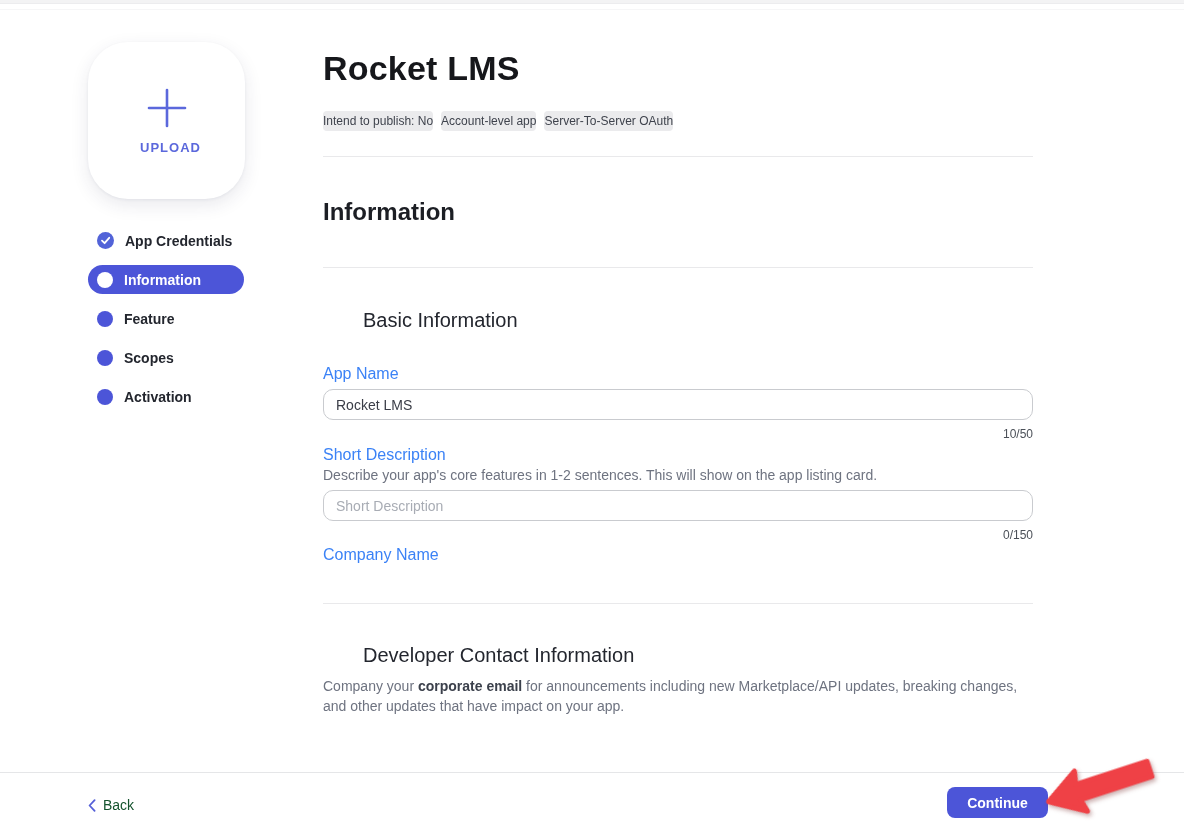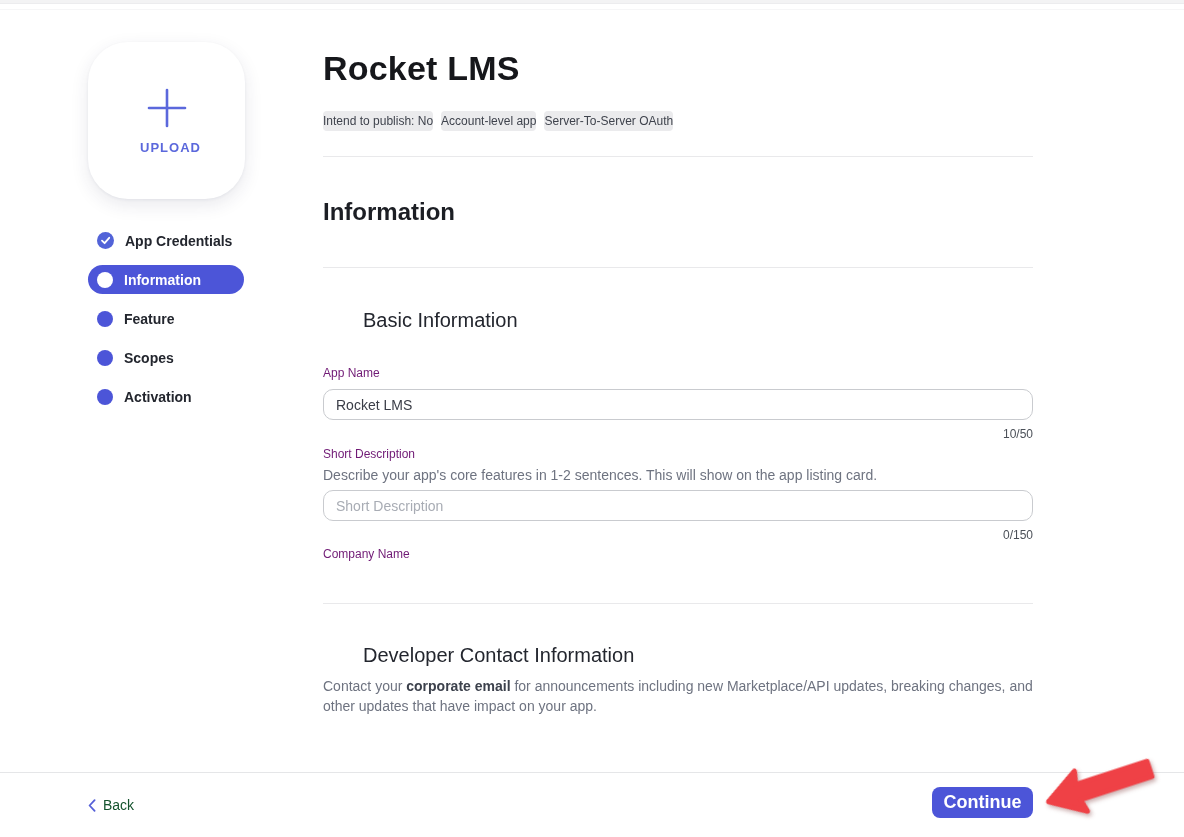--- a/index.html
+++ b/index.html
@@ -32,40 +32,40 @@
   .main { position:absolute; left:323px; top:0; width:710px; }
   h1.title { margin-top:48px; font-size:34px; line-height:40px; font-weight:bold; color:#16171b; letter-spacing:0.2px; }
   .badges { margin-top:23px; display:flex; gap:8px; }
   .badge { background:#ebebed; color:#3f434d; font-size:12px; line-height:12px; padding:4px 0; border-radius:4px; }
   .divider { height:1px; background:#e9e9eb; width:100%; }
   .d1 { margin-top:25px; } .d2 { margin-top:41px; } .d3 { margin-top:40px; }
   h2.section { margin-top:40px; font-size:24px; line-height:29px; font-weight:bold; color:#1c1e24; }
   h3.sub { font-size:20px; line-height:24px; font-weight:400; color:#23262e;margin-left:40px; }
   .h-basic { margin-top:40px; } .h-dev { margin-top:39px; }
 
-  .field-label { display:block; margin-top:33px; font-size:12px; line-height:17px; color:#701a75; }
+  .field-label { display:block; margin-top:33px; font-size:16px; line-height:17px; color:#3b82f6; }
   .field-label.tight { margin-top:5px; } .field-label.tighter { margin-top:4px; }
   .field-help { margin-top:4px; font-size:14px; line-height:17px; color:#6e7380; }
   .text-input { display:block; width:100%; margin-top:7px; height:31px; padding:6px 12px;
     border:1px solid #c9cbcf; border-radius:10px; font-size:14px; color:#3a3d47;
     font-family:"Liberation Sans", sans-serif; background:#fff; outline:none; }
   .text-input.mt6 { margin-top:6px; }
   .text-input::placeholder { color:#a8acb4; }
   .counter { margin-top:7px; width:100%; text-align:right; font-size:12px; line-height:14px; color:#4b5058; }
 
   .dev-desc { margin-top:9px; font-size:14px; line-height:20px; color:#6e7380; }
   .dev-desc .em { color:#3c414c; font-weight:600; }
 
   
   .footer { position:absolute; left:0; bottom:0; width:1184px; height:65px; background:#fff; border-top:1px solid #e5e6e8; }
   .back-link { position:absolute; left:88px; top:24px; display:flex; align-items:center; gap:7px;
     color:#14532d; font-size:14px; text-decoration:none; cursor:pointer; }
   .chev { line-height:0; }
-  .continue-btn { position:absolute; right:151px; top:14px; width:101px; height:31px;
-    background:#4c55d8; color:#fff; border:none; border-radius:8px; font-size:18px; font-weight:bold;
+  .continue-btn { position:absolute; right:136px; top:14px; width:101px; height:31px;
+    background:#4c55d8; color:#fff; border:none; border-radius:8px; font-size:14px; font-weight:bold;
     font-family:"Liberation Sans", sans-serif; cursor:pointer; }
 
   
   .annot-arrow { position:absolute; left:1040px; top:750px; width:120px; height:70px; pointer-events:none; }
   .annot-arrow svg { filter:drop-shadow(1px 3px 2px rgba(110,30,30,0.35)); transform:rotate(-18deg); }
 </style>
 </head>
 <body>
 
 <div class="page">
@@ -136,21 +136,21 @@
     <label class="field-label tight">Short Description</label>
     <div class="field-help">Describe your app's core features in 1-2 sentences. This will show on the app listing card.</div>
     <input class="text-input mt6" type="text" placeholder="Short Description" style="">
     <div class="counter">0/150</div>
 
     <label class="field-label tighter">Company Name</label>
 
     <div class="divider d3"></div>
 
     <h3 class="sub h-dev">Developer Contact Information</h3>
-    <p class="dev-desc"><span>Contact your </span><span class="em">corporate email</span><span> for announcements including new Marketplace/API updates, breaking changes, and other updates that have impact on your app.</span></p>
+    <p class="dev-desc"><span>Company your </span><span class="em">corporate email</span><span> for announcements including new Marketplace/API updates, breaking changes, and other updates that have impact on your app.</span></p>
   </main>
 
   <footer class="footer">
     <a class="back-link">
       <span class="chev">
         <svg width="8" height="13" viewBox="0 0 8 13">
           <path d="M6.6 1.2 L1.6 6.5 L6.6 11.8" stroke="#5560d8" stroke-width="1.8" fill="none" stroke-linecap="round" stroke-linejoin="round"></path>
         </svg>
       </span>
       <span>Back</span>

